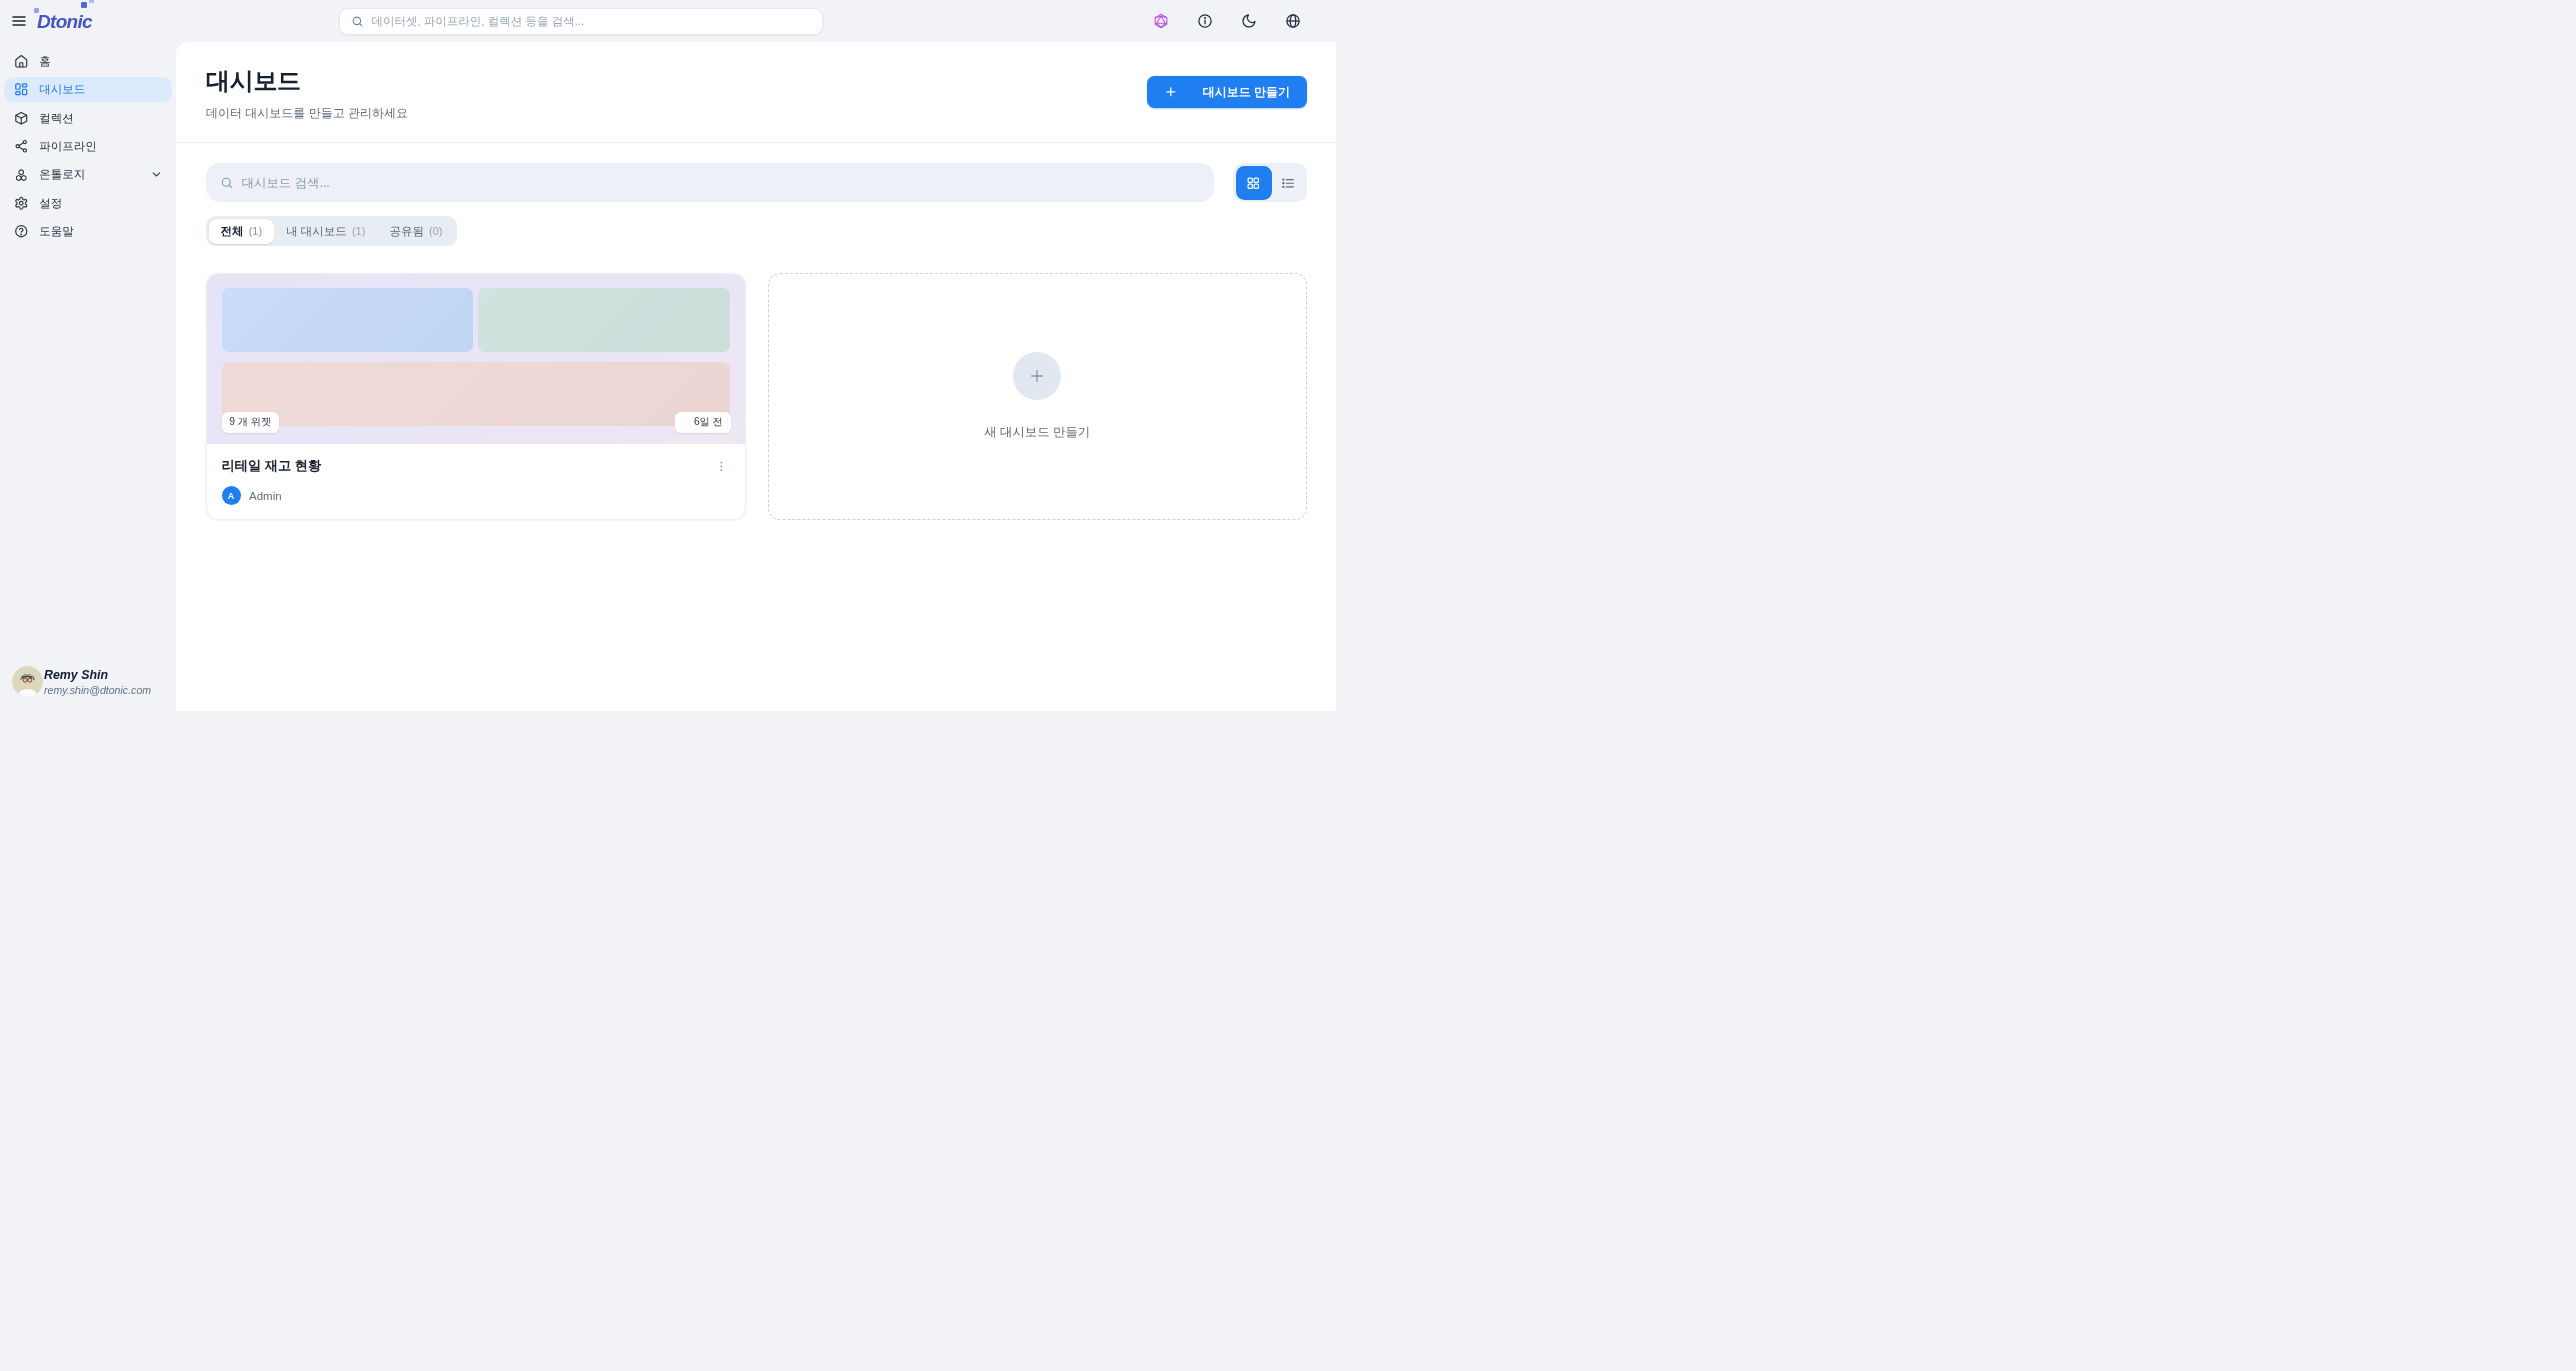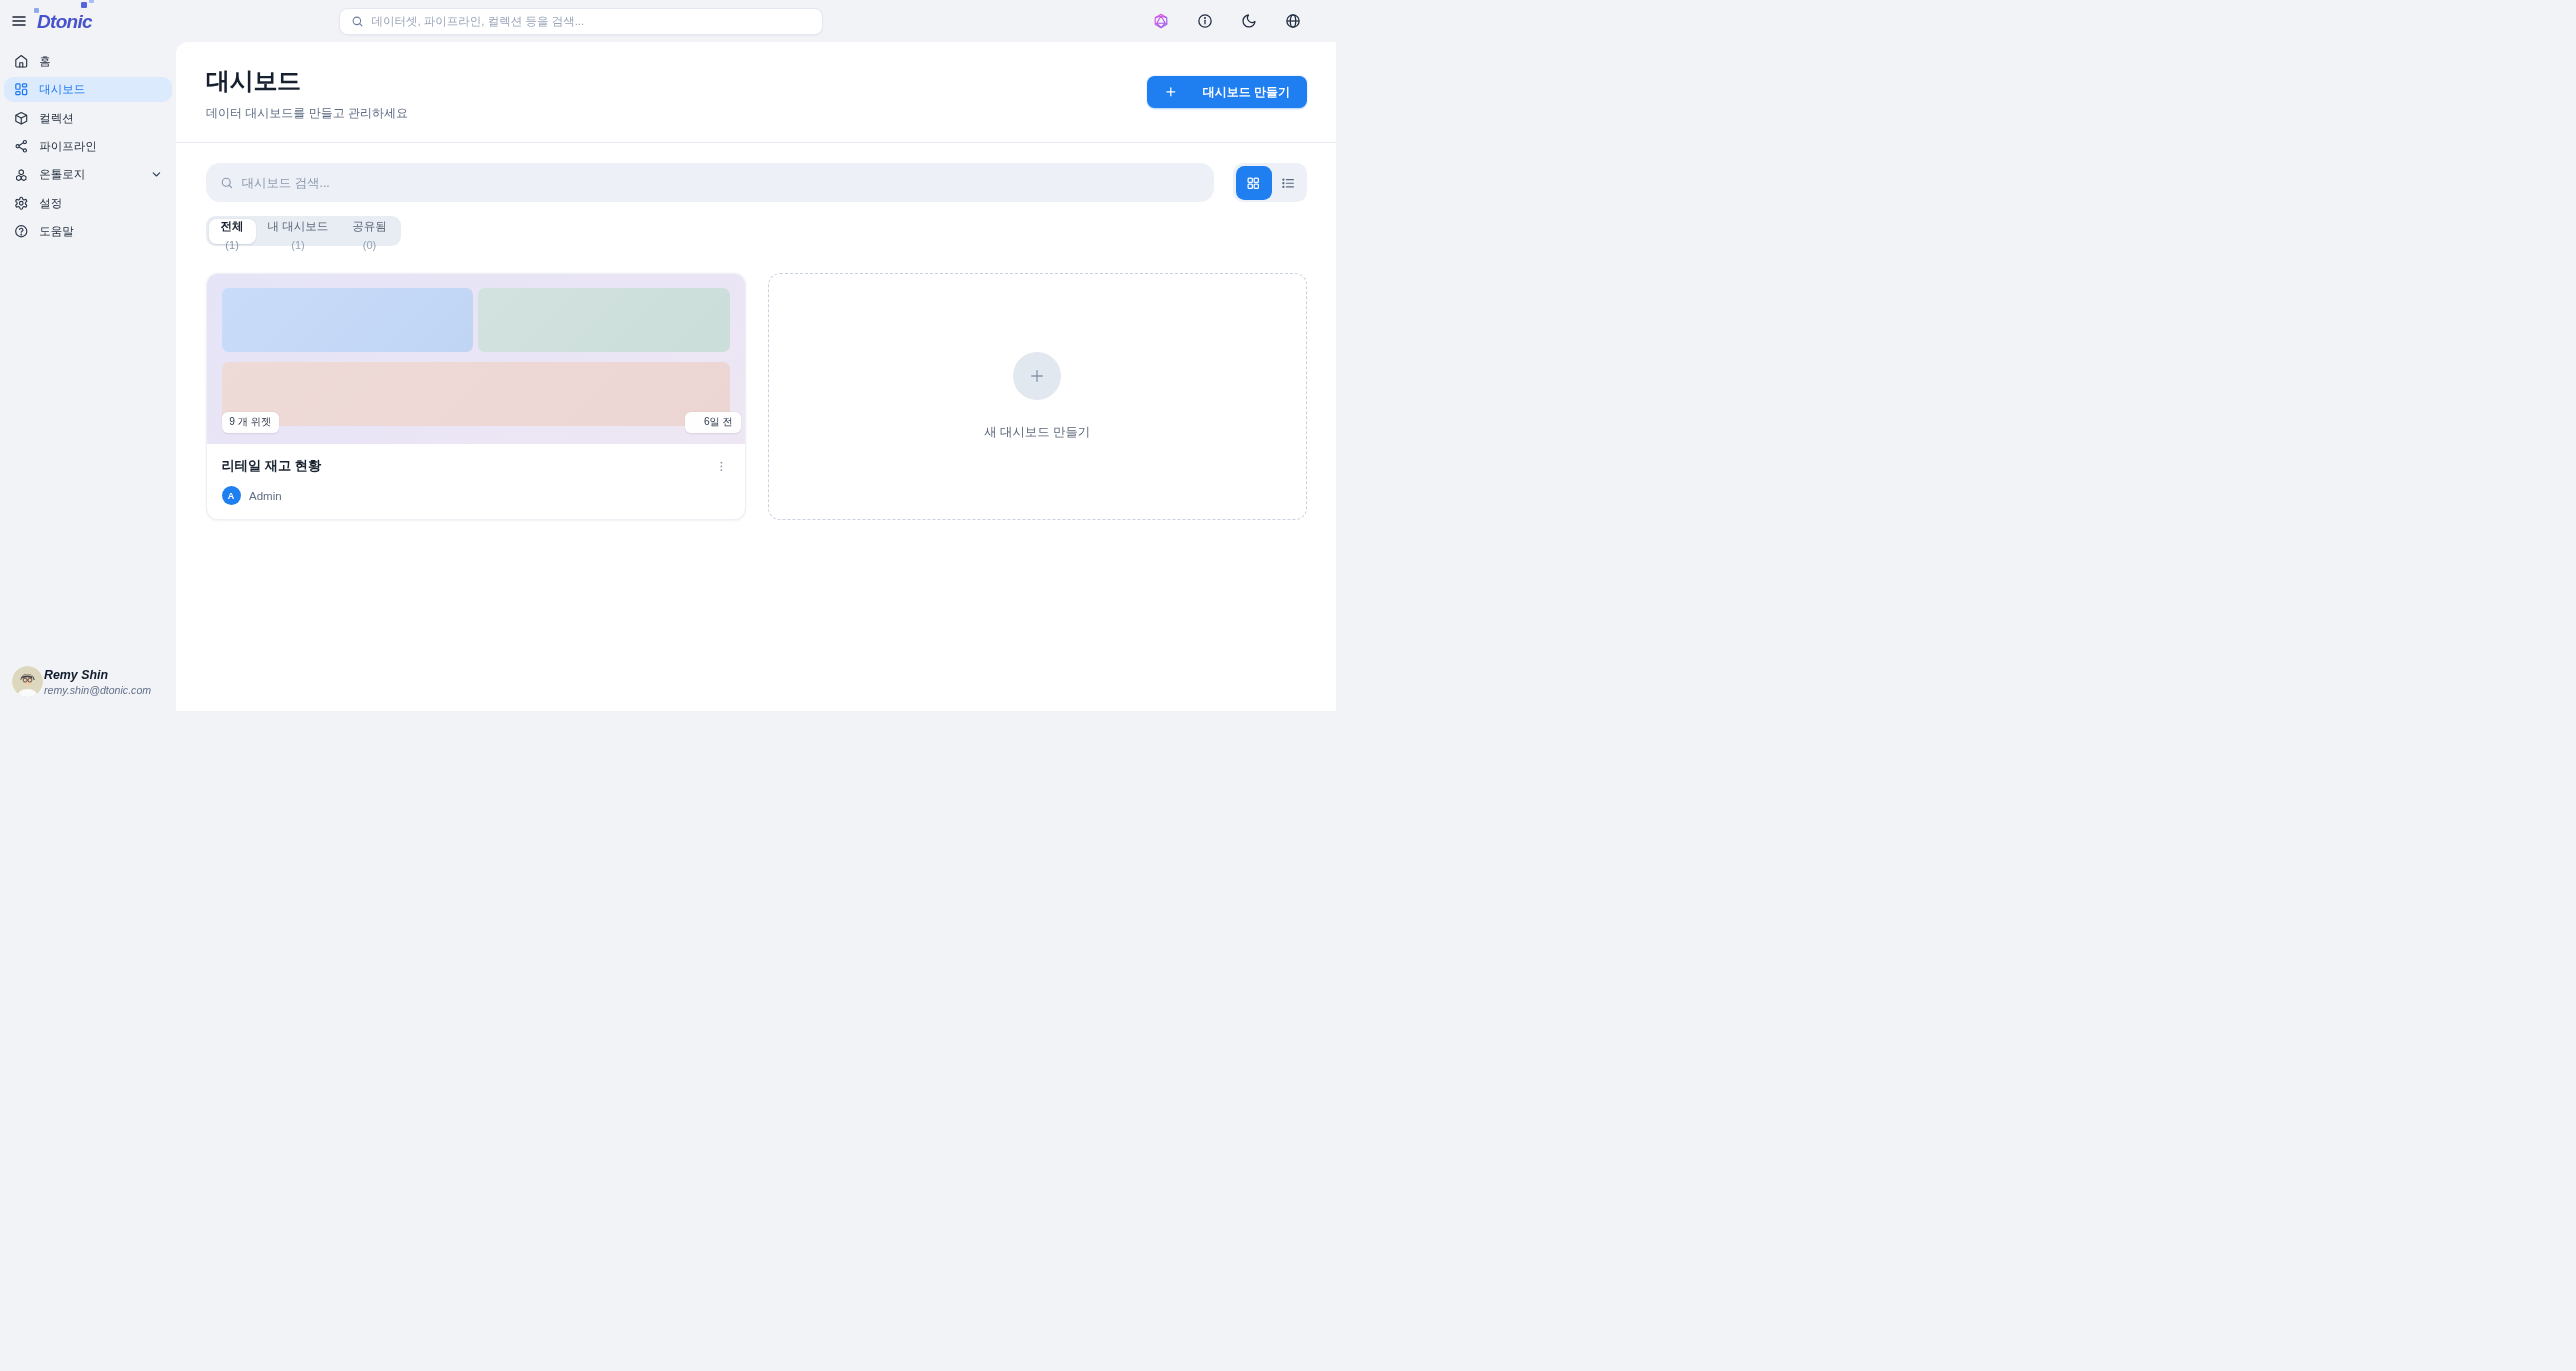--- a/index.html
+++ b/index.html
@@ -78,21 +78,21 @@
     align-items:center; justify-content:center; }
   .view-btn.grid-active { width:36px; height:34px; background:#1f7ef0;
     border-radius:8.5px; color:#fff; }
   .view-btn.list-plain { flex:1; height:34px; color:#5b6a80; }
 
   
   .tabs { margin-top:13.6px; display:inline-flex; align-items:center;
     background:#e8edf4; border-radius:9.4px; padding:2.6px; }
   .tab { height:25px; padding:0 12px; display:flex; align-items:center; gap:5.1px;
     border-radius:7.7px; border:none; background:none; cursor:pointer;
-    font-family:inherit; font-size:11.5px; color:#5a6779;flex-direction:column; }
+    font-family:inherit; font-size:11.5px; color:#5a6779; }
   .tab .count { font-size:11px; color:#97a2b3; }
   .tab.active { background:#fff; color:#18222f; font-weight:700;
     box-shadow:0 0.9px 1.7px rgba(16,24,40,.10); }
   .tab.active .count { color:#8a95a6; font-weight:400; }
 
   
   .cards { margin-top:26.4px; display:grid; grid-template-columns:repeat(2,1fr);
     gap:22px; }
   .card { height:247px; border-radius:12px; background:#fff;
     border:0.9px solid #edf0f5; box-shadow:0 0.9px 2.6px rgba(16,24,40,.06);
@@ -102,21 +102,21 @@
   .tiles { display:grid; grid-template-columns:1fr 1fr; grid-template-rows:64px 64px;
     gap:10.2px 5.1px; }
   .tile { border-radius:6.8px; }
   .tile-blue { background:linear-gradient(135deg,#c9dcf9,#c0d4f4); }
   .tile-teal { background:linear-gradient(135deg,#d2e2df,#cbdeda); }
   .tile-pink { grid-column:1 / span 2; background:linear-gradient(135deg,#eedad6,#ecd6d4); }
   .badge { position:absolute; bottom:11px; background:rgba(255,255,255,.96);
     border-radius:6px; padding:3.4px 7.7px; font-size:10.2px; color:#2e3a4d;
     box-shadow:0 0.9px 1.7px rgba(16,24,40,.10); }
   .badge.left { left:14.5px; }
-  .badge.right { right:4px;padding-left:19px; }
+  .badge.right { right:14px;padding-left:19px; }
   .card-footer { padding:13.6px 14.5px; }
   .title-row { display:flex; align-items:center; justify-content:space-between; }
   .card-title { font-size:13.2px; font-weight:700; color:#17212f; }
   .kebab-btn { border:none; background:none; cursor:pointer; color:#8e9aad;
     width:17px; height:17px; display:flex; align-items:center; justify-content:center; }
   .owner-row { margin-top:11px; display:flex; align-items:center; gap:8.5px; }
   .owner-avatar { width:19px; height:19px; border-radius:50%; background:#1f7ef0;
     color:#fff; font-size:9px; font-weight:700; display:flex;
     align-items:center; justify-content:center; }
   .owner-name { font-size:11.5px; color:#606d82; }

